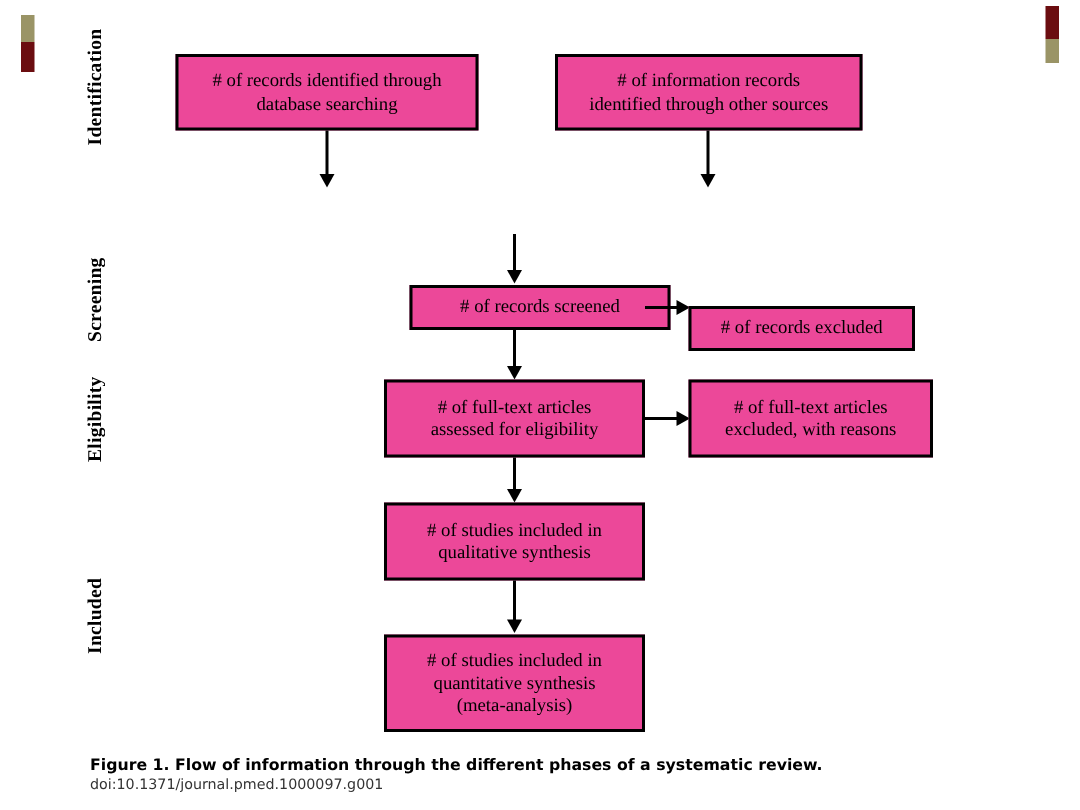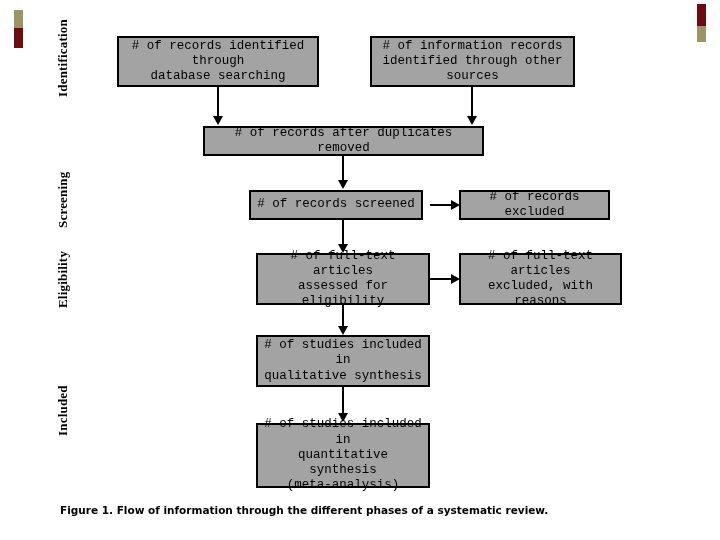--- a/index.html
+++ b/index.html
@@ -42,27 +42,27 @@
     transform-origin: center center;
     white-space: nowrap;
     text-align: center;
     line-height: 1;
   }
 
   
   .box {
     position: absolute;
     box-sizing: border-box;
-    background: #a3a3a3;
+    background: #ec4899;
     border: 2px solid #000000;
     display: flex;
     align-items: center;
     justify-content: center;
     text-align: center;
-    font-family: Liberation Mono, monospace;
+    font-family: Liberation Serif, serif;
     font-size: 12.5px;
     line-height: 1.22;
     color: #000000;
     padding: 2px 5px;
     white-space: pre-line;
   }
 
   
   .vline {
     position: absolute;
@@ -137,31 +137,30 @@
 
   <div class="box" style="left:370px; top:36px; width:205px; height:51px;"># of information records
 identified through other sources</div>
 
   <div class="vline" style="left:217px; top:87px; height:30px;"></div>
   <div class="arrow-down" style="left:213px; top:116px;"></div>
 
   <div class="vline" style="left:471px; top:87px; height:30px;"></div>
   <div class="arrow-down" style="left:467px; top:116px;"></div>
 
-  <div class="box" style="left:203px; top:126px; width:281px; height:30px;"># of records after duplicates removed</div>
 
   <div class="vline" style="left:342px; top:156px; height:25px;"></div>
   <div class="arrow-down" style="left:338px; top:180px;"></div>
 
-  <div class="box" style="left:249px; top:190px; width:174px; height:30px;"># of records screened</div>
+  <div class="box" style="left:273px; top:190px; width:174px; height:30px;"># of records screened</div>
 
   <div class="hline" style="left:430px; top:204px; width:22px;"></div>
   <div class="arrow-right" style="left:451px; top:200px;"></div>
 
-  <div class="box" style="left:459px; top:190px; width:151px; height:30px;"># of records excluded</div>
+  <div class="box" style="left:459px; top:204px; width:151px; height:30px;"># of records excluded</div>
 
   <div class="vline" style="left:342px; top:220px; height:25px;"></div>
   <div class="arrow-down" style="left:338px; top:244px;"></div>
 
   <div class="box" style="left:256px; top:253px; width:174px; height:52px;"># of full-text articles
 assessed for eligibility</div>
 
   <div class="hline" style="left:430px; top:278px; width:22px;"></div>
   <div class="arrow-right" style="left:451px; top:274px;"></div>
 
@@ -176,15 +175,16 @@
 
   <div class="vline" style="left:342px; top:387px; height:27px;"></div>
   <div class="arrow-down" style="left:338px; top:413px;"></div>
 
   <div class="box" style="left:256px; top:423px; width:174px; height:65px;"># of studies included in
 quantitative synthesis
 (meta-analysis)</div>
 
   <div id="caption">
     <div id="caption-title">Figure 1. Flow of information through the different phases of a systematic review.</div>
+    <div id="caption-doi">doi:10.1371/journal.pmed.1000097.g001</div>
   </div>
 
 </div>
 
 </body></html>

